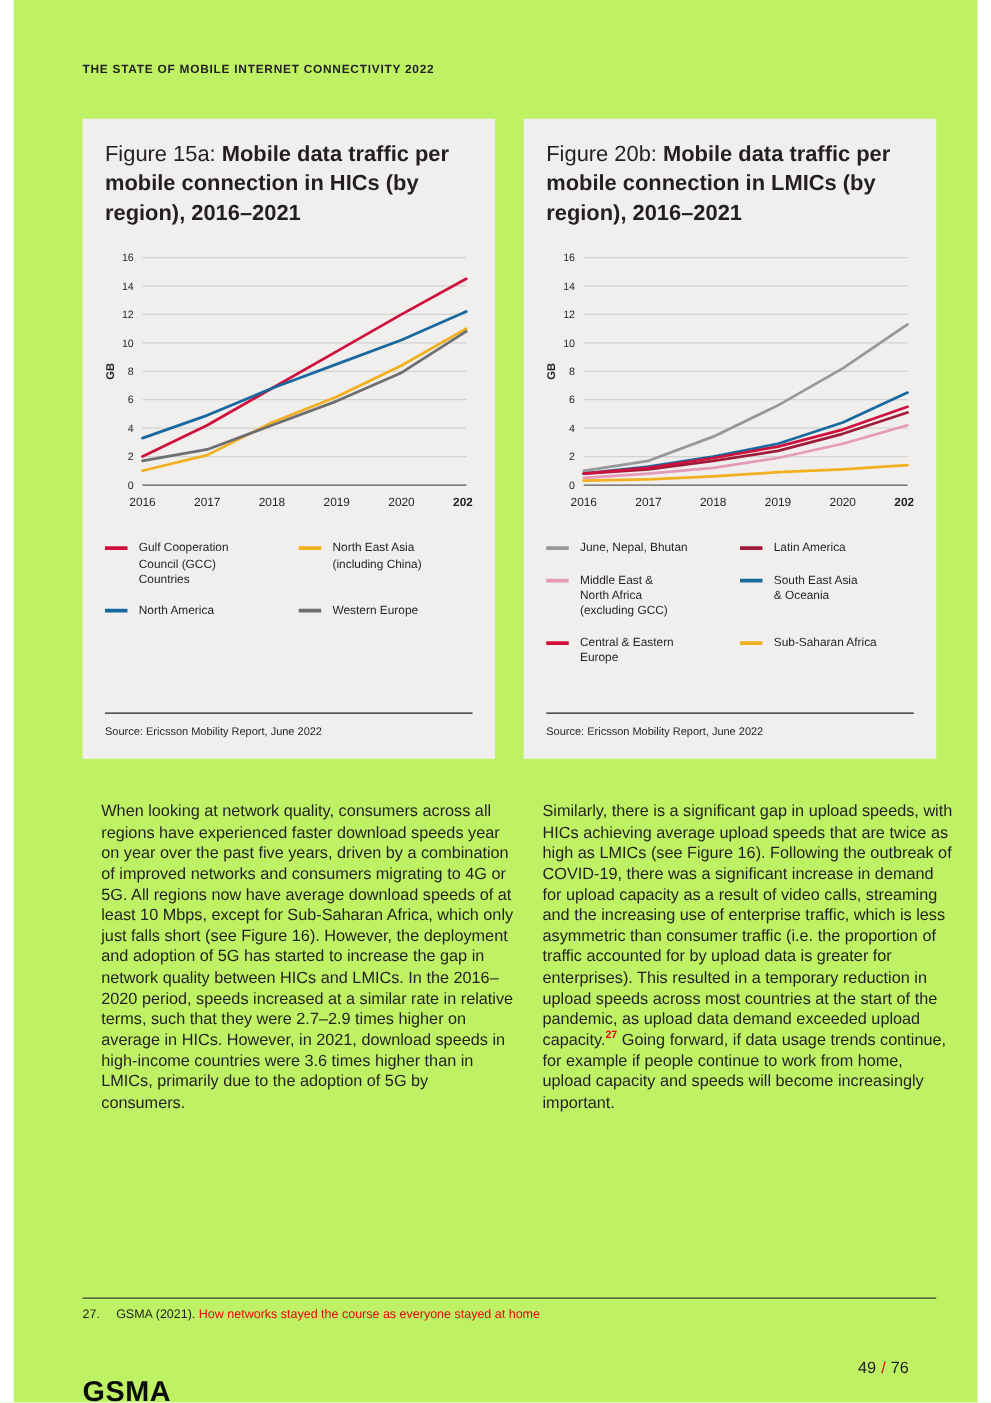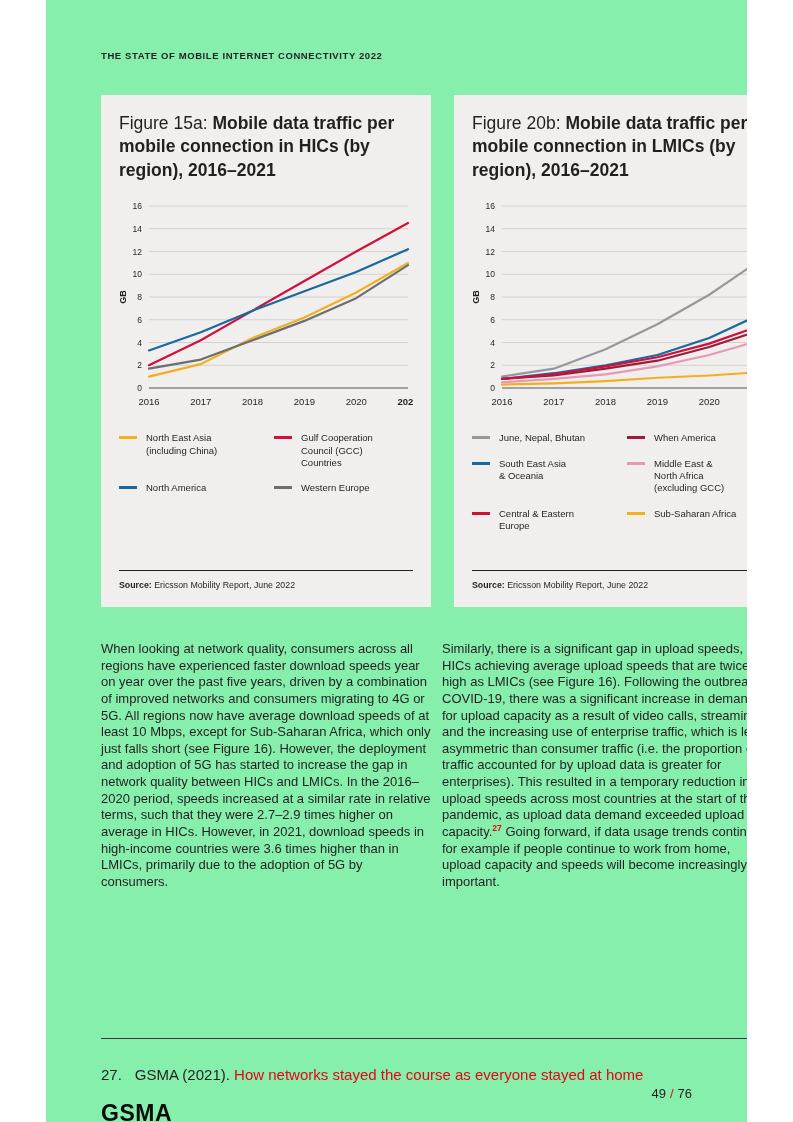--- a/index.html
+++ b/index.html
@@ -1,19 +1,19 @@
 <!DOCTYPE html>
 <html><head>
 <meta charset="utf-8">
 <style>
   * { margin:0; padding:0; box-sizing:border-box; }
   html,body { background:#ffffff; }
   .page {
-    position:relative; width:701px; height:1122px; margin:0 auto;
-    background:#86efac; color:#231f20;
+    position:relative; width:771px; height:1122px; margin:0 auto;
+    background:#bef264; color:#231f20;
     font-family:"Liberation Sans", sans-serif; overflow:hidden;
   }
   .header {
     position:absolute; left:55px; top:50px;
     font-size:9.5px; font-weight:bold; letter-spacing:0.6px;
   }
   .panels { position:absolute; left:55px; top:95px; width:683px; display:flex; gap:23px; }
   .panel {
     width:330px; height:512px; background:#f0efed;
     padding:17px 18px; display:flex; flex-direction:column;
@@ -25,30 +25,30 @@
   .legend {
     margin-top:10px; display:grid; grid-template-columns:1fr 1fr;
     column-gap:16px; row-gap:13px; font-size:9.5px; line-height:1.3;
   }
   .legend-item { display:flex; gap:9px; align-items:flex-start; }
   .legend-swatch { width:18px; height:3px; margin-top:4px; flex:none; display:inline-block; }
   .legend-label { white-space:pre-line; }
   .panel-bottom { margin-top:auto; }
   .source-rule { border-top:1px solid #231f20; margin-bottom:9px; }
   .source { font-size:8.8px; }
-  .source strong { font-weight:700;text-align:right; }
+  .source strong { font-weight:400;text-align:right; }
   .columns {
-    position:absolute; left:55px; top:641px; width:683px;
-    display:flex; gap:11px; font-size:13px; line-height:1.28;
+    position:absolute; left:70px; top:641px; width:683px;
+    display:flex; gap:23px; font-size:13px; line-height:1.28;
   }
   .col { width:330px; }
   sup.fn { color:#e30613; font-size:8.5px; vertical-align:super; line-height:0; font-weight:bold; }
   .footnote-block { position:absolute; left:55px; top:1038px; width:683px; }
   .footnote-rule { border-top:1px solid #3a3a3a; }
-  .footnote { margin-top:27px; font-size:15px; display:flex; gap:13px; }
+  .footnote { margin-top:7px; font-size:10px; display:flex; gap:13px; }
   .footnote-link { color:#e30613; text-decoration:none; cursor:pointer; }
   .logo {
     position:absolute; left:55px; top:1080px;
     font-size:23px; font-weight:700; letter-spacing:0.5px; color:#0b0c0c;margin-top:20px;
   }
   .pagenum { position:absolute; right:55px; top:1086px; font-size:13px; }
   .pagenum .sep { color:#e30613; margin:0 4px; }
 </style>
 </head>
 <body>
@@ -87,29 +87,29 @@
             <text x="185.4" y="207" text-anchor="middle" font-size="9.5" fill="#231f20">2019</text>
             <text x="237.2" y="207" text-anchor="middle" font-size="9.5" fill="#231f20">2020</text>
             <text x="289" y="207" text-anchor="middle" font-size="9.5" fill="#231f20" font-weight="bold">2021</text>
             <polyline points="30,167.25 81.8,142.225 133.6,112.64999999999999 185.4,83.075 237.2,53.5 289,25.0625" fill="none" stroke="#d0103c" stroke-width="2.2" stroke-linejoin="round" stroke-linecap="round"></polyline>
             <polyline points="30,178.625 81.8,166.1125 133.6,139.95 185.4,119.47500000000001 237.2,94.45 289,64.875" fill="none" stroke="#f2af1e" stroke-width="2.2" stroke-linejoin="round" stroke-linecap="round"></polyline>
             <polyline points="30,152.4625 81.8,134.2625 133.6,112.64999999999999 185.4,93.3125 237.2,73.97500000000001 289,51.22500000000001" fill="none" stroke="#17699f" stroke-width="2.2" stroke-linejoin="round" stroke-linecap="round"></polyline>
             <polyline points="30,170.6625 81.8,161.5625 133.6,142.225 185.4,122.8875 237.2,100.1375 289,67.14999999999999" fill="none" stroke="#6d6e71" stroke-width="2.2" stroke-linejoin="round" stroke-linecap="round"></polyline>
           </svg></div>
       <div class="legend">
           <div class="legend-item">
-            <span class="legend-swatch" style="background: rgb(242, 175, 30);"></span>
-            <span class="legend-label">North East Asia
-(including China)</span>
-          </div>
-          <div class="legend-item">
             <span class="legend-swatch" style="background: rgb(208, 16, 60);"></span>
             <span class="legend-label">Gulf Cooperation
 Council (GCC)
 Countries</span>
+          </div>
+          <div class="legend-item">
+            <span class="legend-swatch" style="background: rgb(242, 175, 30);"></span>
+            <span class="legend-label">North East Asia
+(including China)</span>
           </div>
           <div class="legend-item">
             <span class="legend-swatch" style="background: rgb(23, 105, 159);"></span>
             <span class="legend-label">North America</span>
           </div>
           <div class="legend-item">
             <span class="legend-swatch" style="background: rgb(109, 110, 113);"></span>
             <span class="legend-label">Western Europe</span>
           </div>
         </div>
@@ -154,32 +154,32 @@
             <polyline points="30,180.9 81.8,176.35 133.6,168.3875 185.4,159.2875 237.2,145.6375 289,127.4375" fill="none" stroke="#d0103c" stroke-width="2.2" stroke-linejoin="round" stroke-linecap="round"></polyline>
             <polyline points="30,186.5875 81.8,185.45 133.6,183.175 185.4,179.7625 237.2,177.4875 289,174.075" fill="none" stroke="#f2af1e" stroke-width="2.2" stroke-linejoin="round" stroke-linecap="round"></polyline>
           </svg></div>
       <div class="legend">
           <div class="legend-item">
             <span class="legend-swatch" style="background: rgb(151, 152, 155);"></span>
             <span class="legend-label">June, Nepal, Bhutan</span>
           </div>
           <div class="legend-item">
             <span class="legend-swatch" style="background: rgb(158, 27, 58);"></span>
-            <span class="legend-label">When America</span>
-          </div>
-          <div class="legend-item">
-            <span class="legend-swatch" style="background: rgb(23, 105, 159);"></span>
-            <span class="legend-label">South East Asia
-&amp; Oceania</span>
+            <span class="legend-label">Latin America</span>
           </div>
           <div class="legend-item">
             <span class="legend-swatch" style="background: rgb(229, 154, 184);"></span>
             <span class="legend-label">Middle East &amp;
 North Africa
 (excluding GCC)</span>
+          </div>
+          <div class="legend-item">
+            <span class="legend-swatch" style="background: rgb(23, 105, 159);"></span>
+            <span class="legend-label">South East Asia
+&amp; Oceania</span>
           </div>
           <div class="legend-item">
             <span class="legend-swatch" style="background: rgb(208, 16, 60);"></span>
             <span class="legend-label">Central &amp; Eastern
 Europe</span>
           </div>
           <div class="legend-item">
             <span class="legend-swatch" style="background: rgb(242, 175, 30);"></span>
             <span class="legend-label">Sub-Saharan Africa</span>
           </div>

